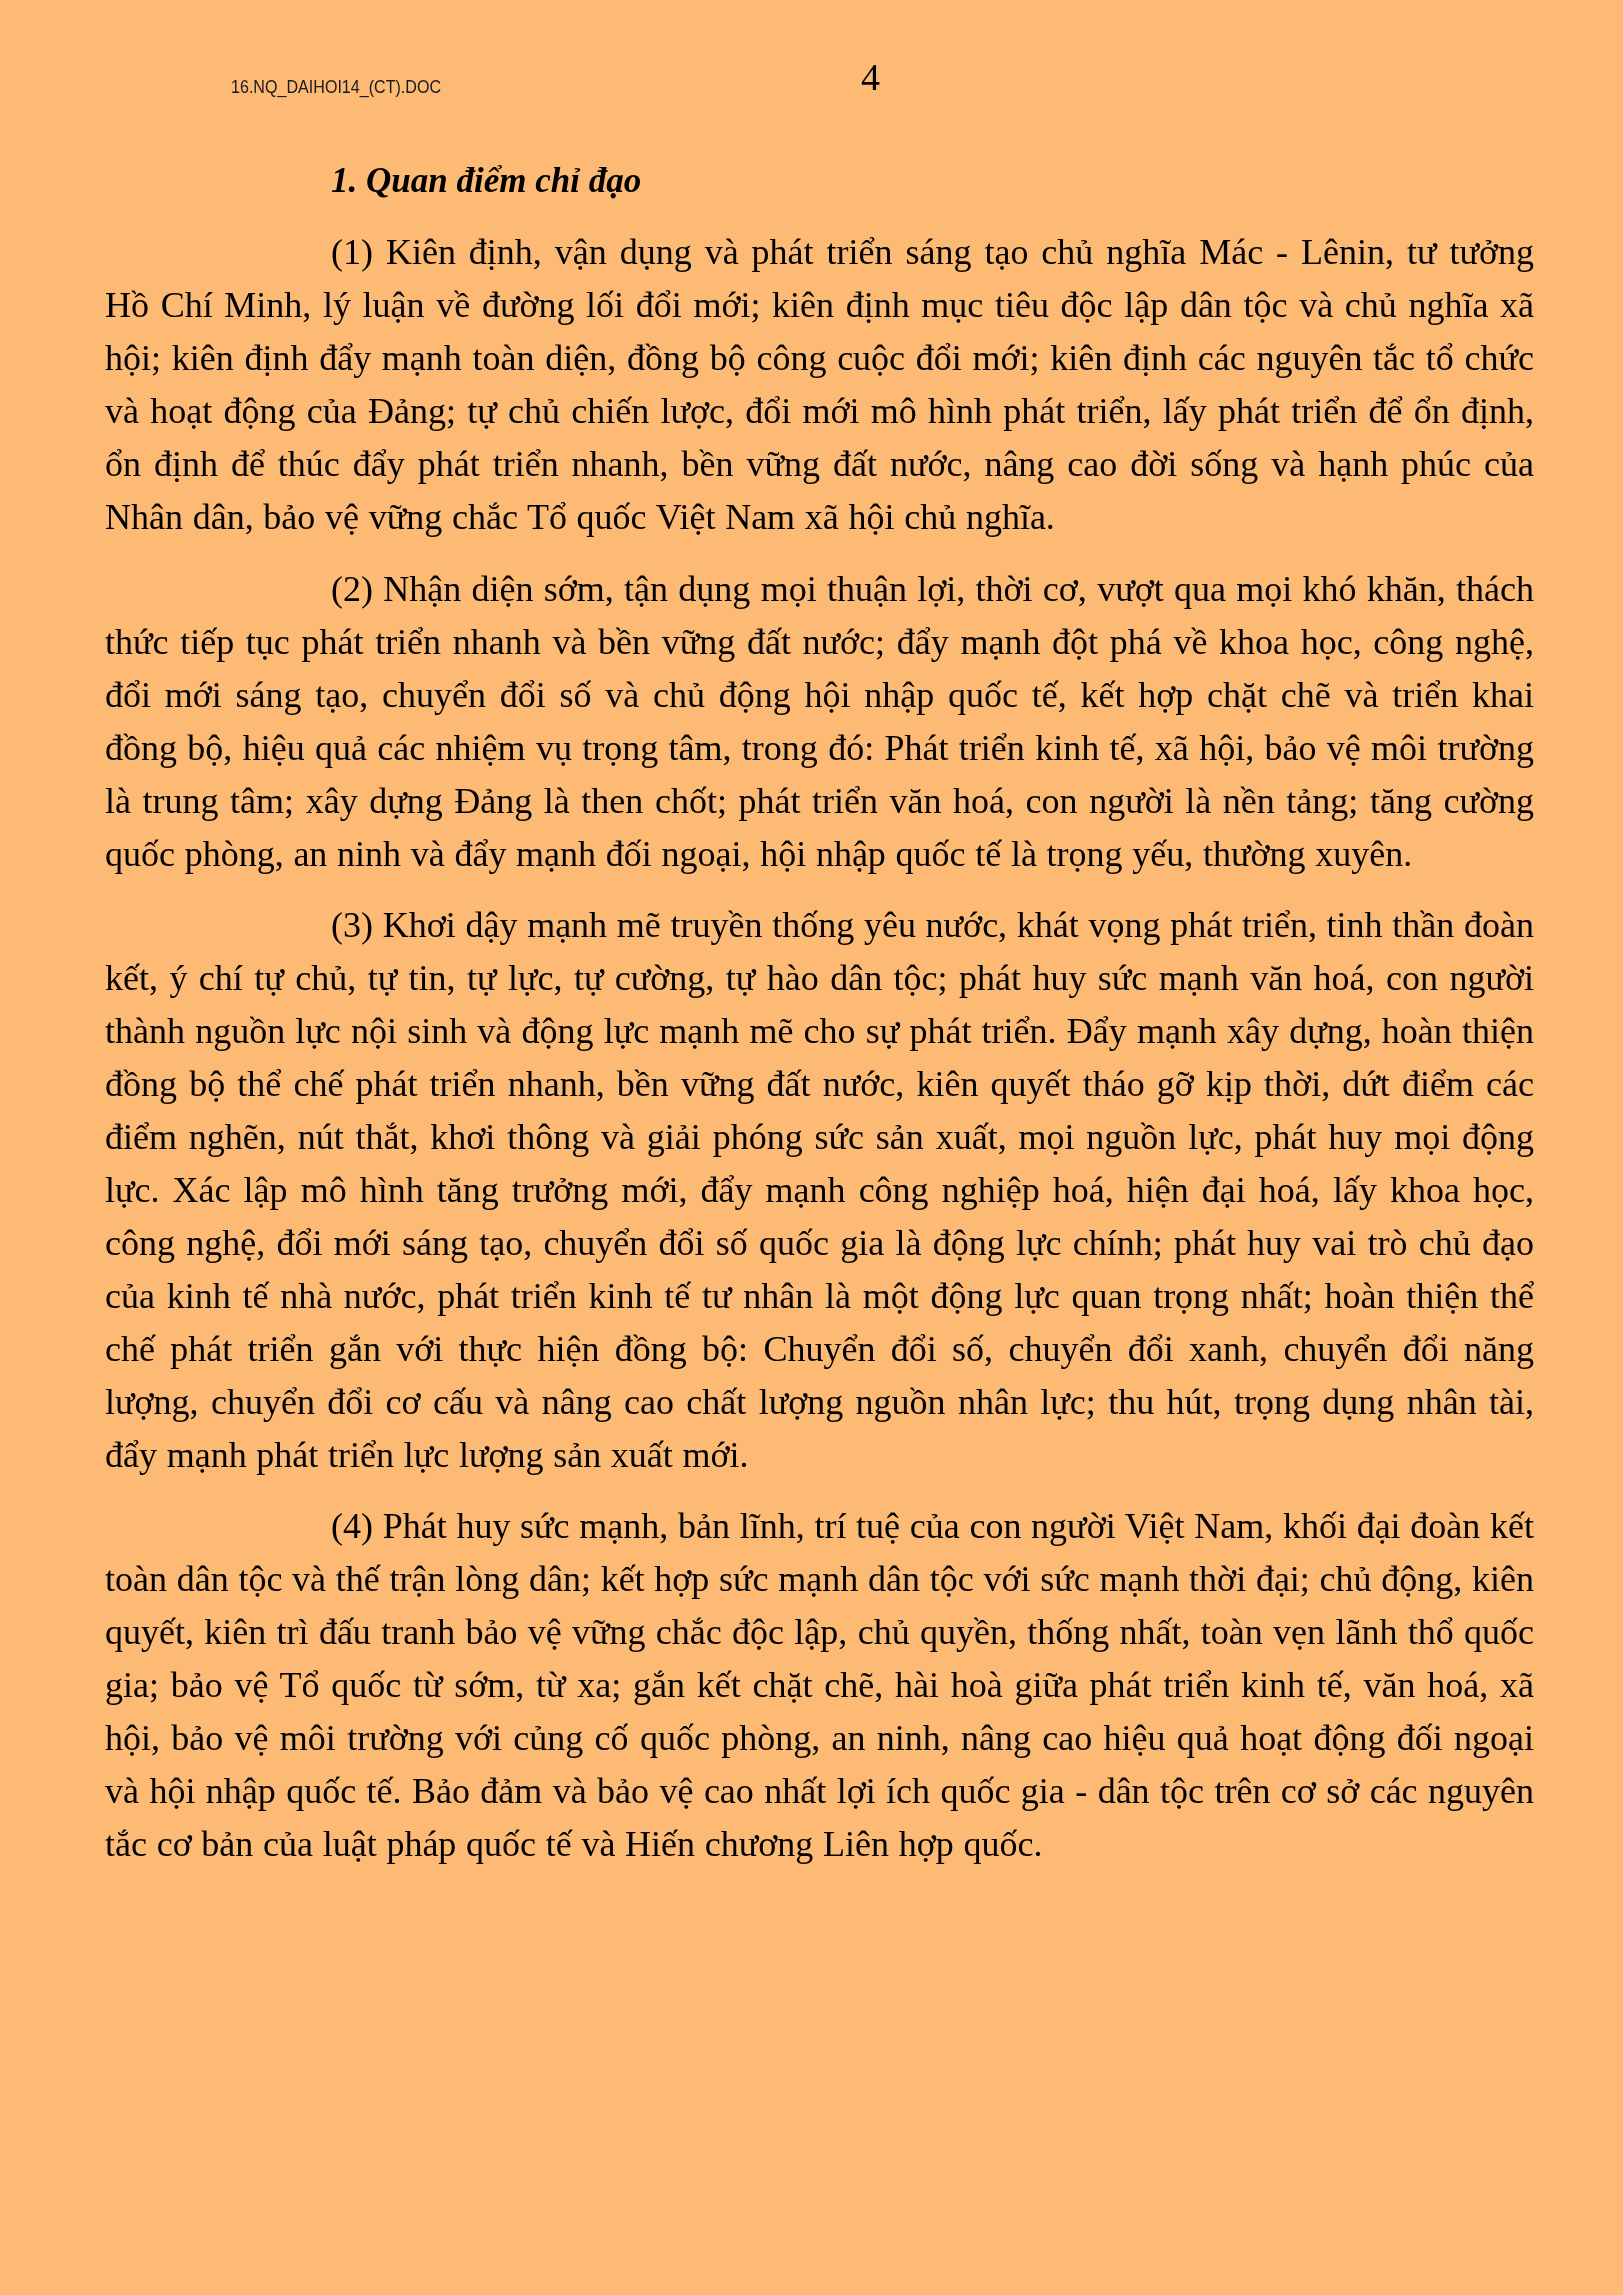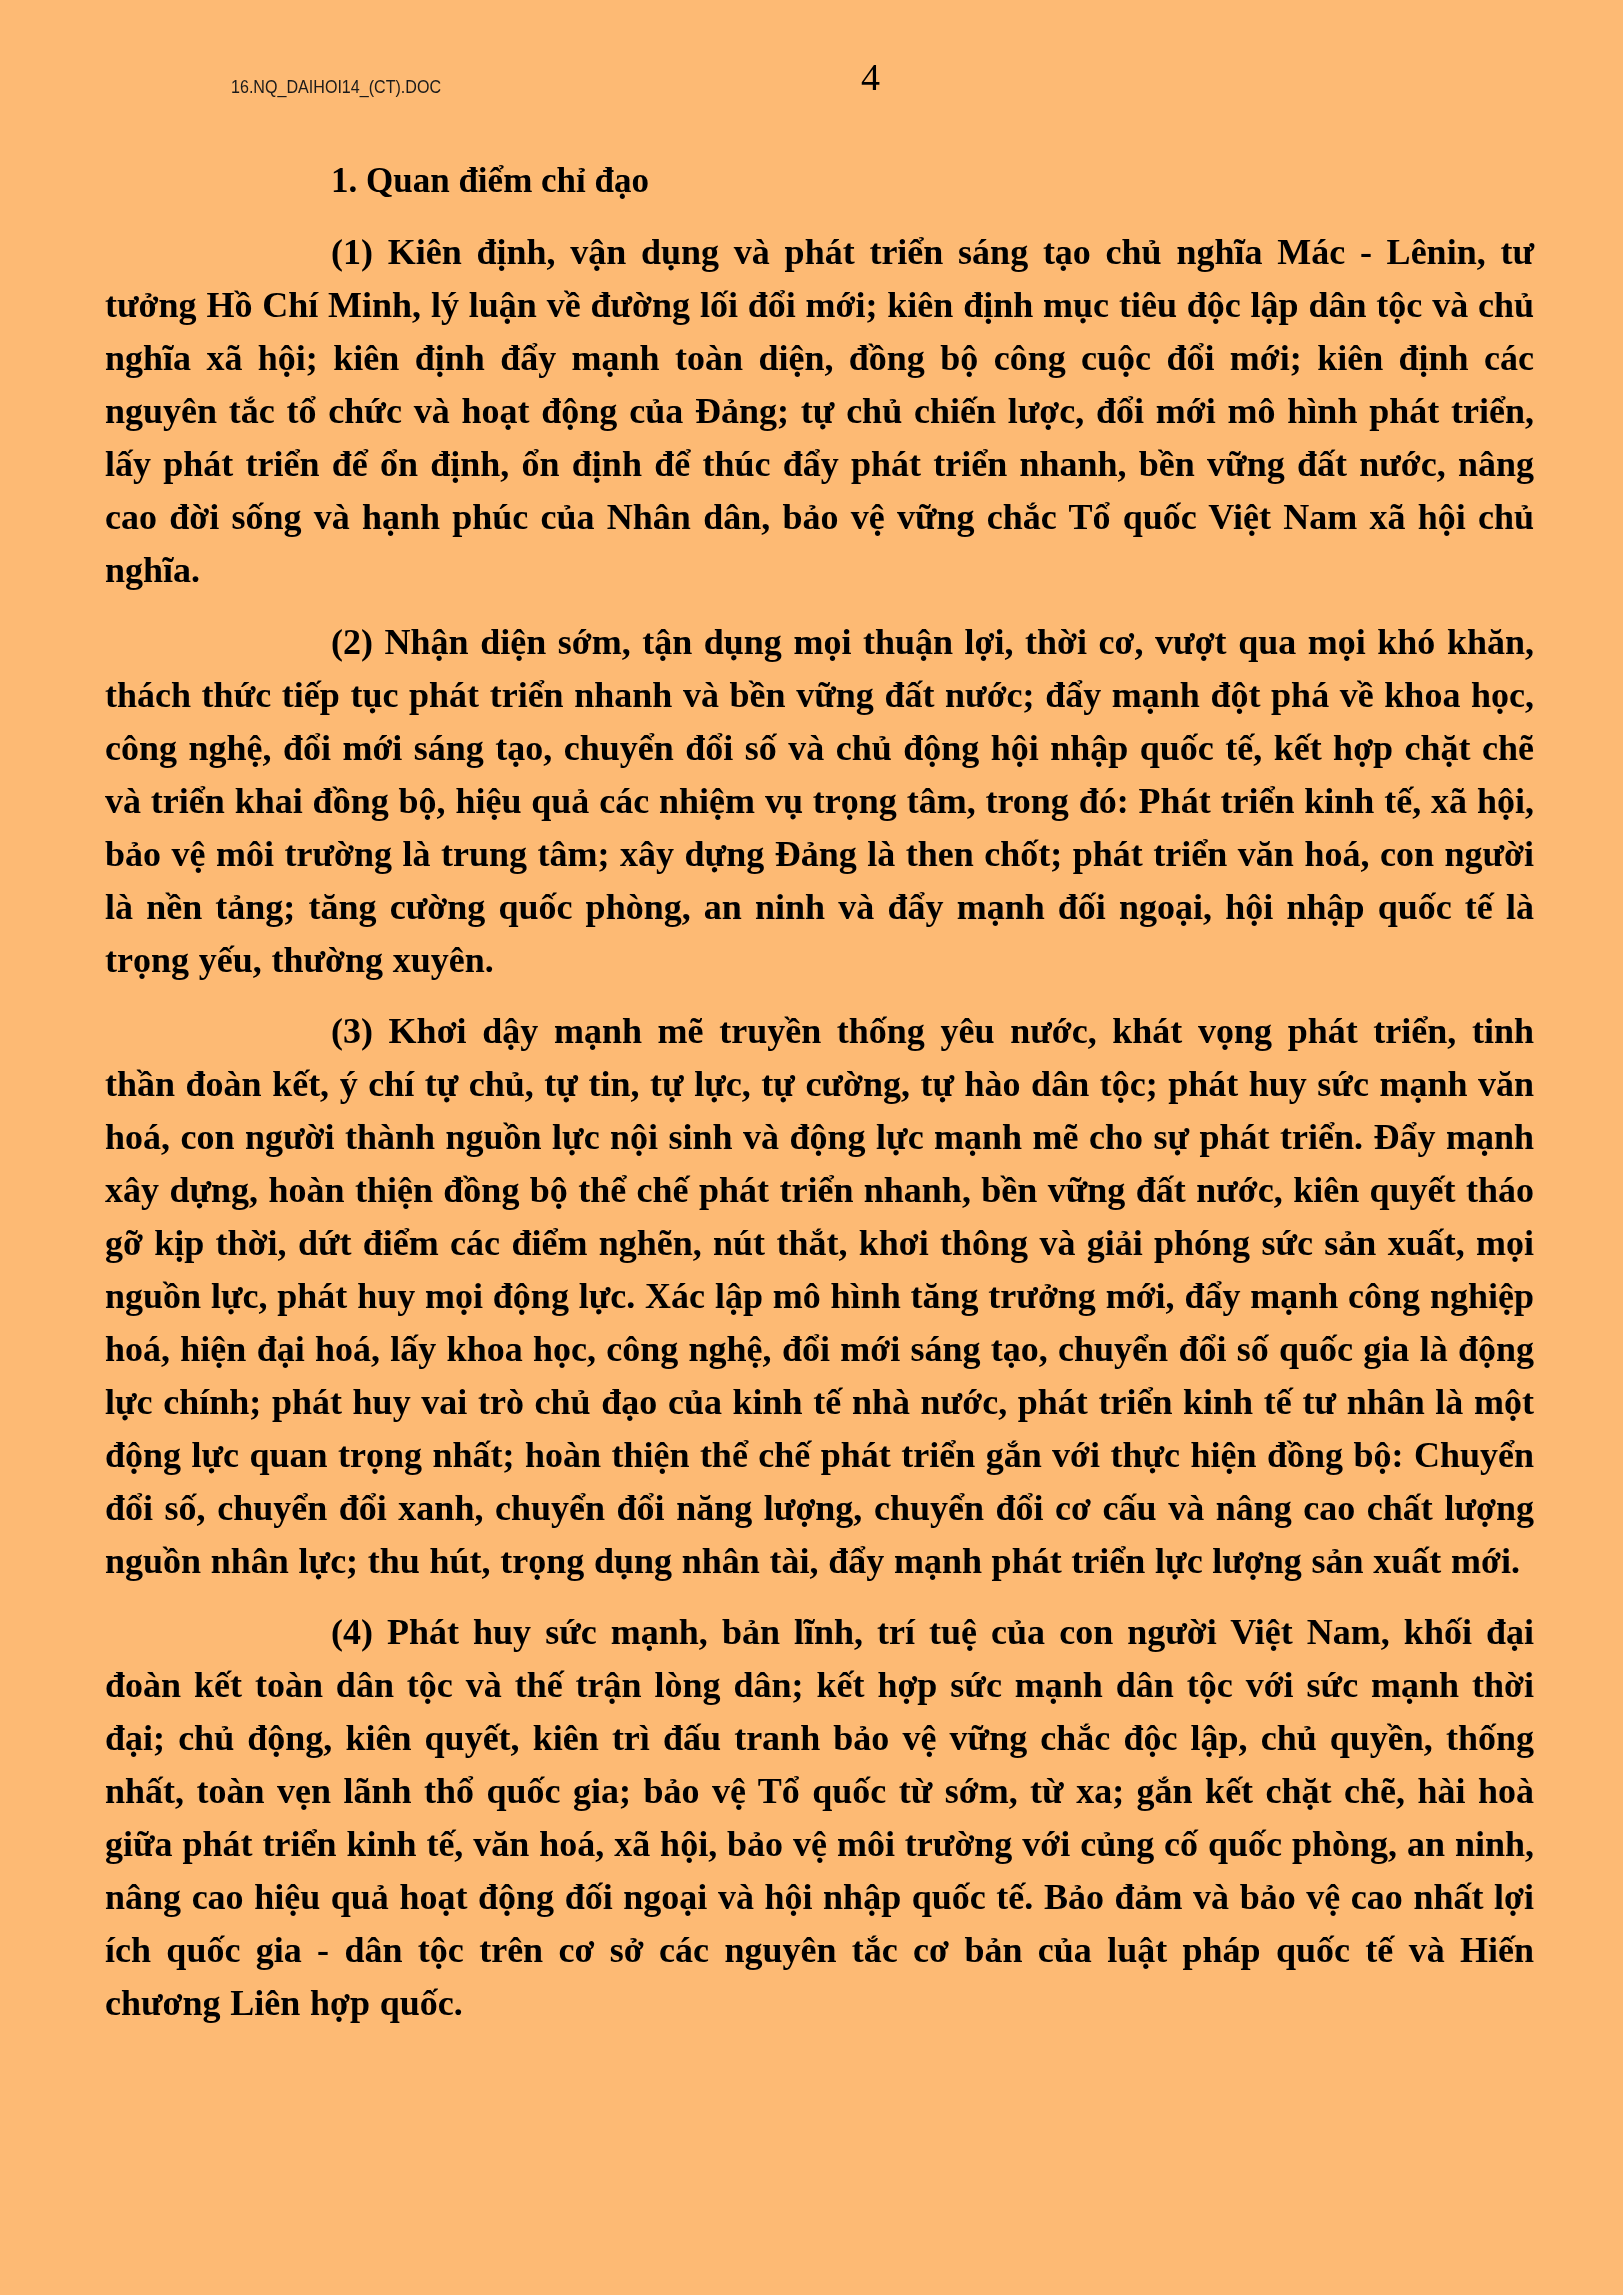--- a/index.html
+++ b/index.html
@@ -39,33 +39,33 @@
   }
   .content {
     position: absolute;
     left: 105px;
     top: 154px;
     width: 1429px;
   }
   .section-heading {
     font-size: 35px;
     font-weight: bold;
+    font-style: italic;
     line-height: 54px;
     margin: 0;
     text-indent: 226px;
     white-space: nowrap;
   }
   .body-paragraph {
     font-size: 36px;
     line-height: 53px;
     text-align: justify;
     text-indent: 226px;
     margin: 18.3px 0 0 0;
     word-spacing: 0.7px;
-    font-weight: bold;
   }
 </style>
 </head>
 <body>
 
 <div class="page">
 
   <div class="header-filename">16.NQ_DAIHOI14_(CT).DOC</div>
 
   <div class="page-number">4</div>

